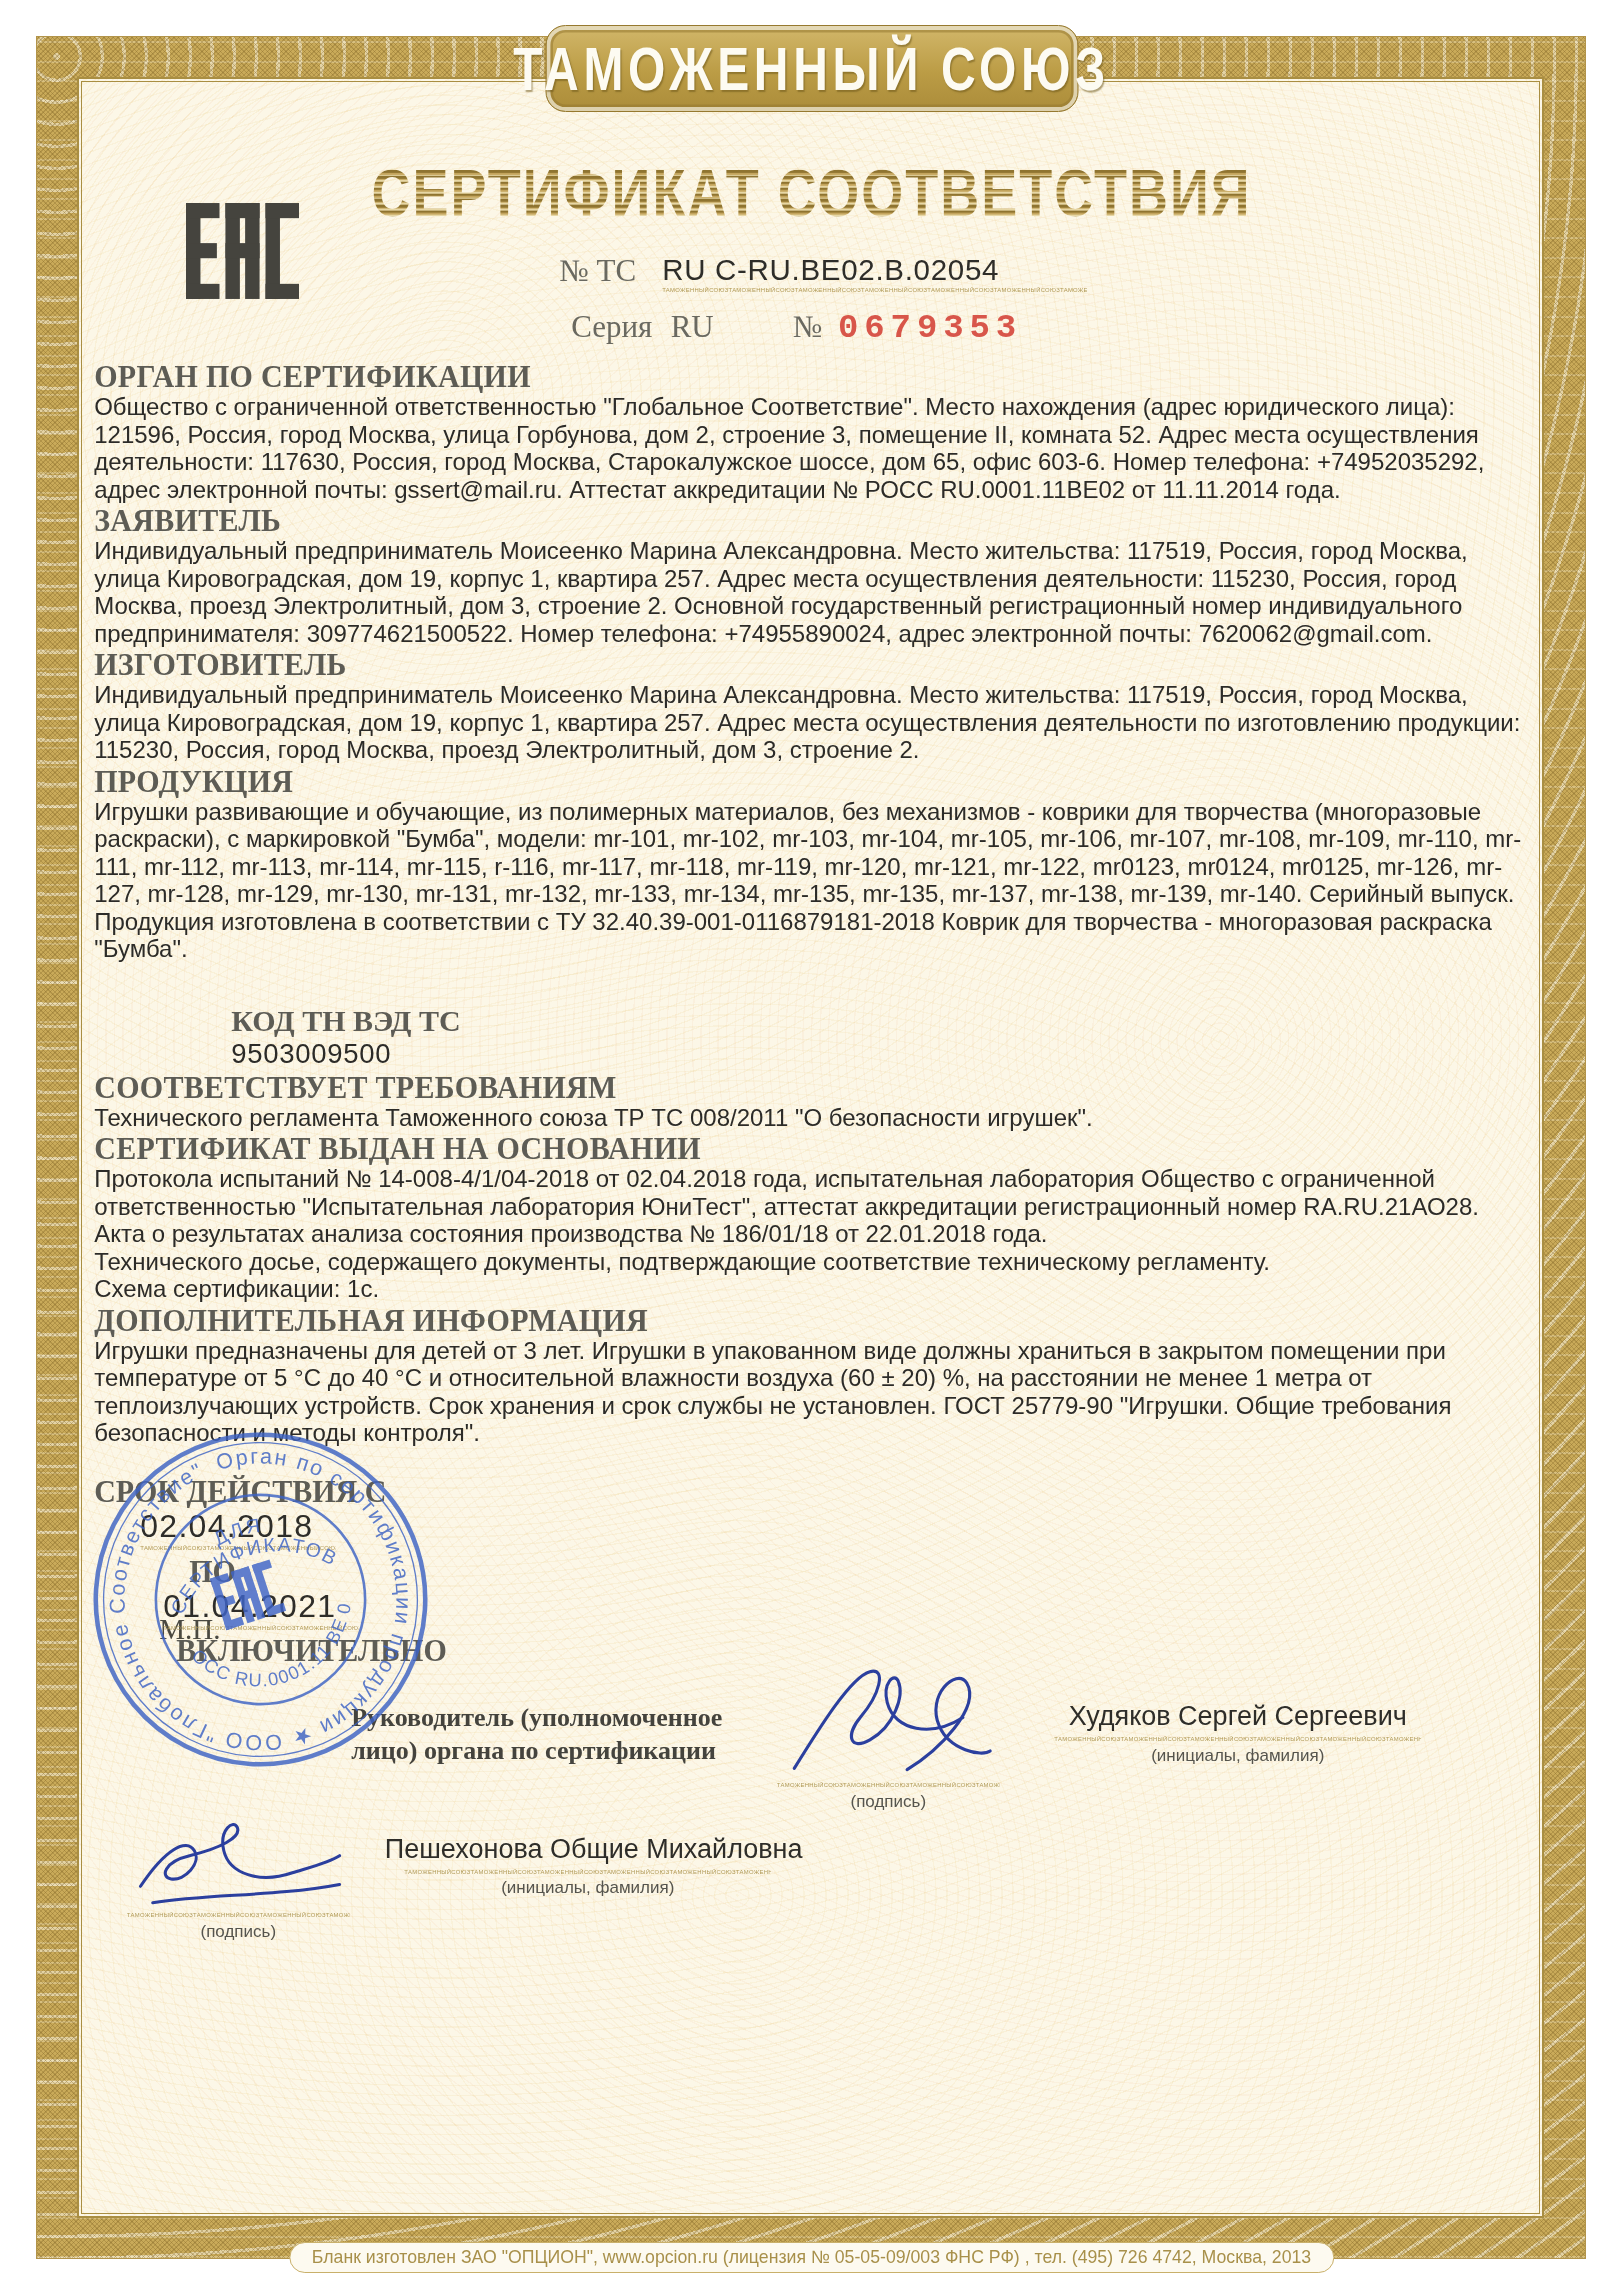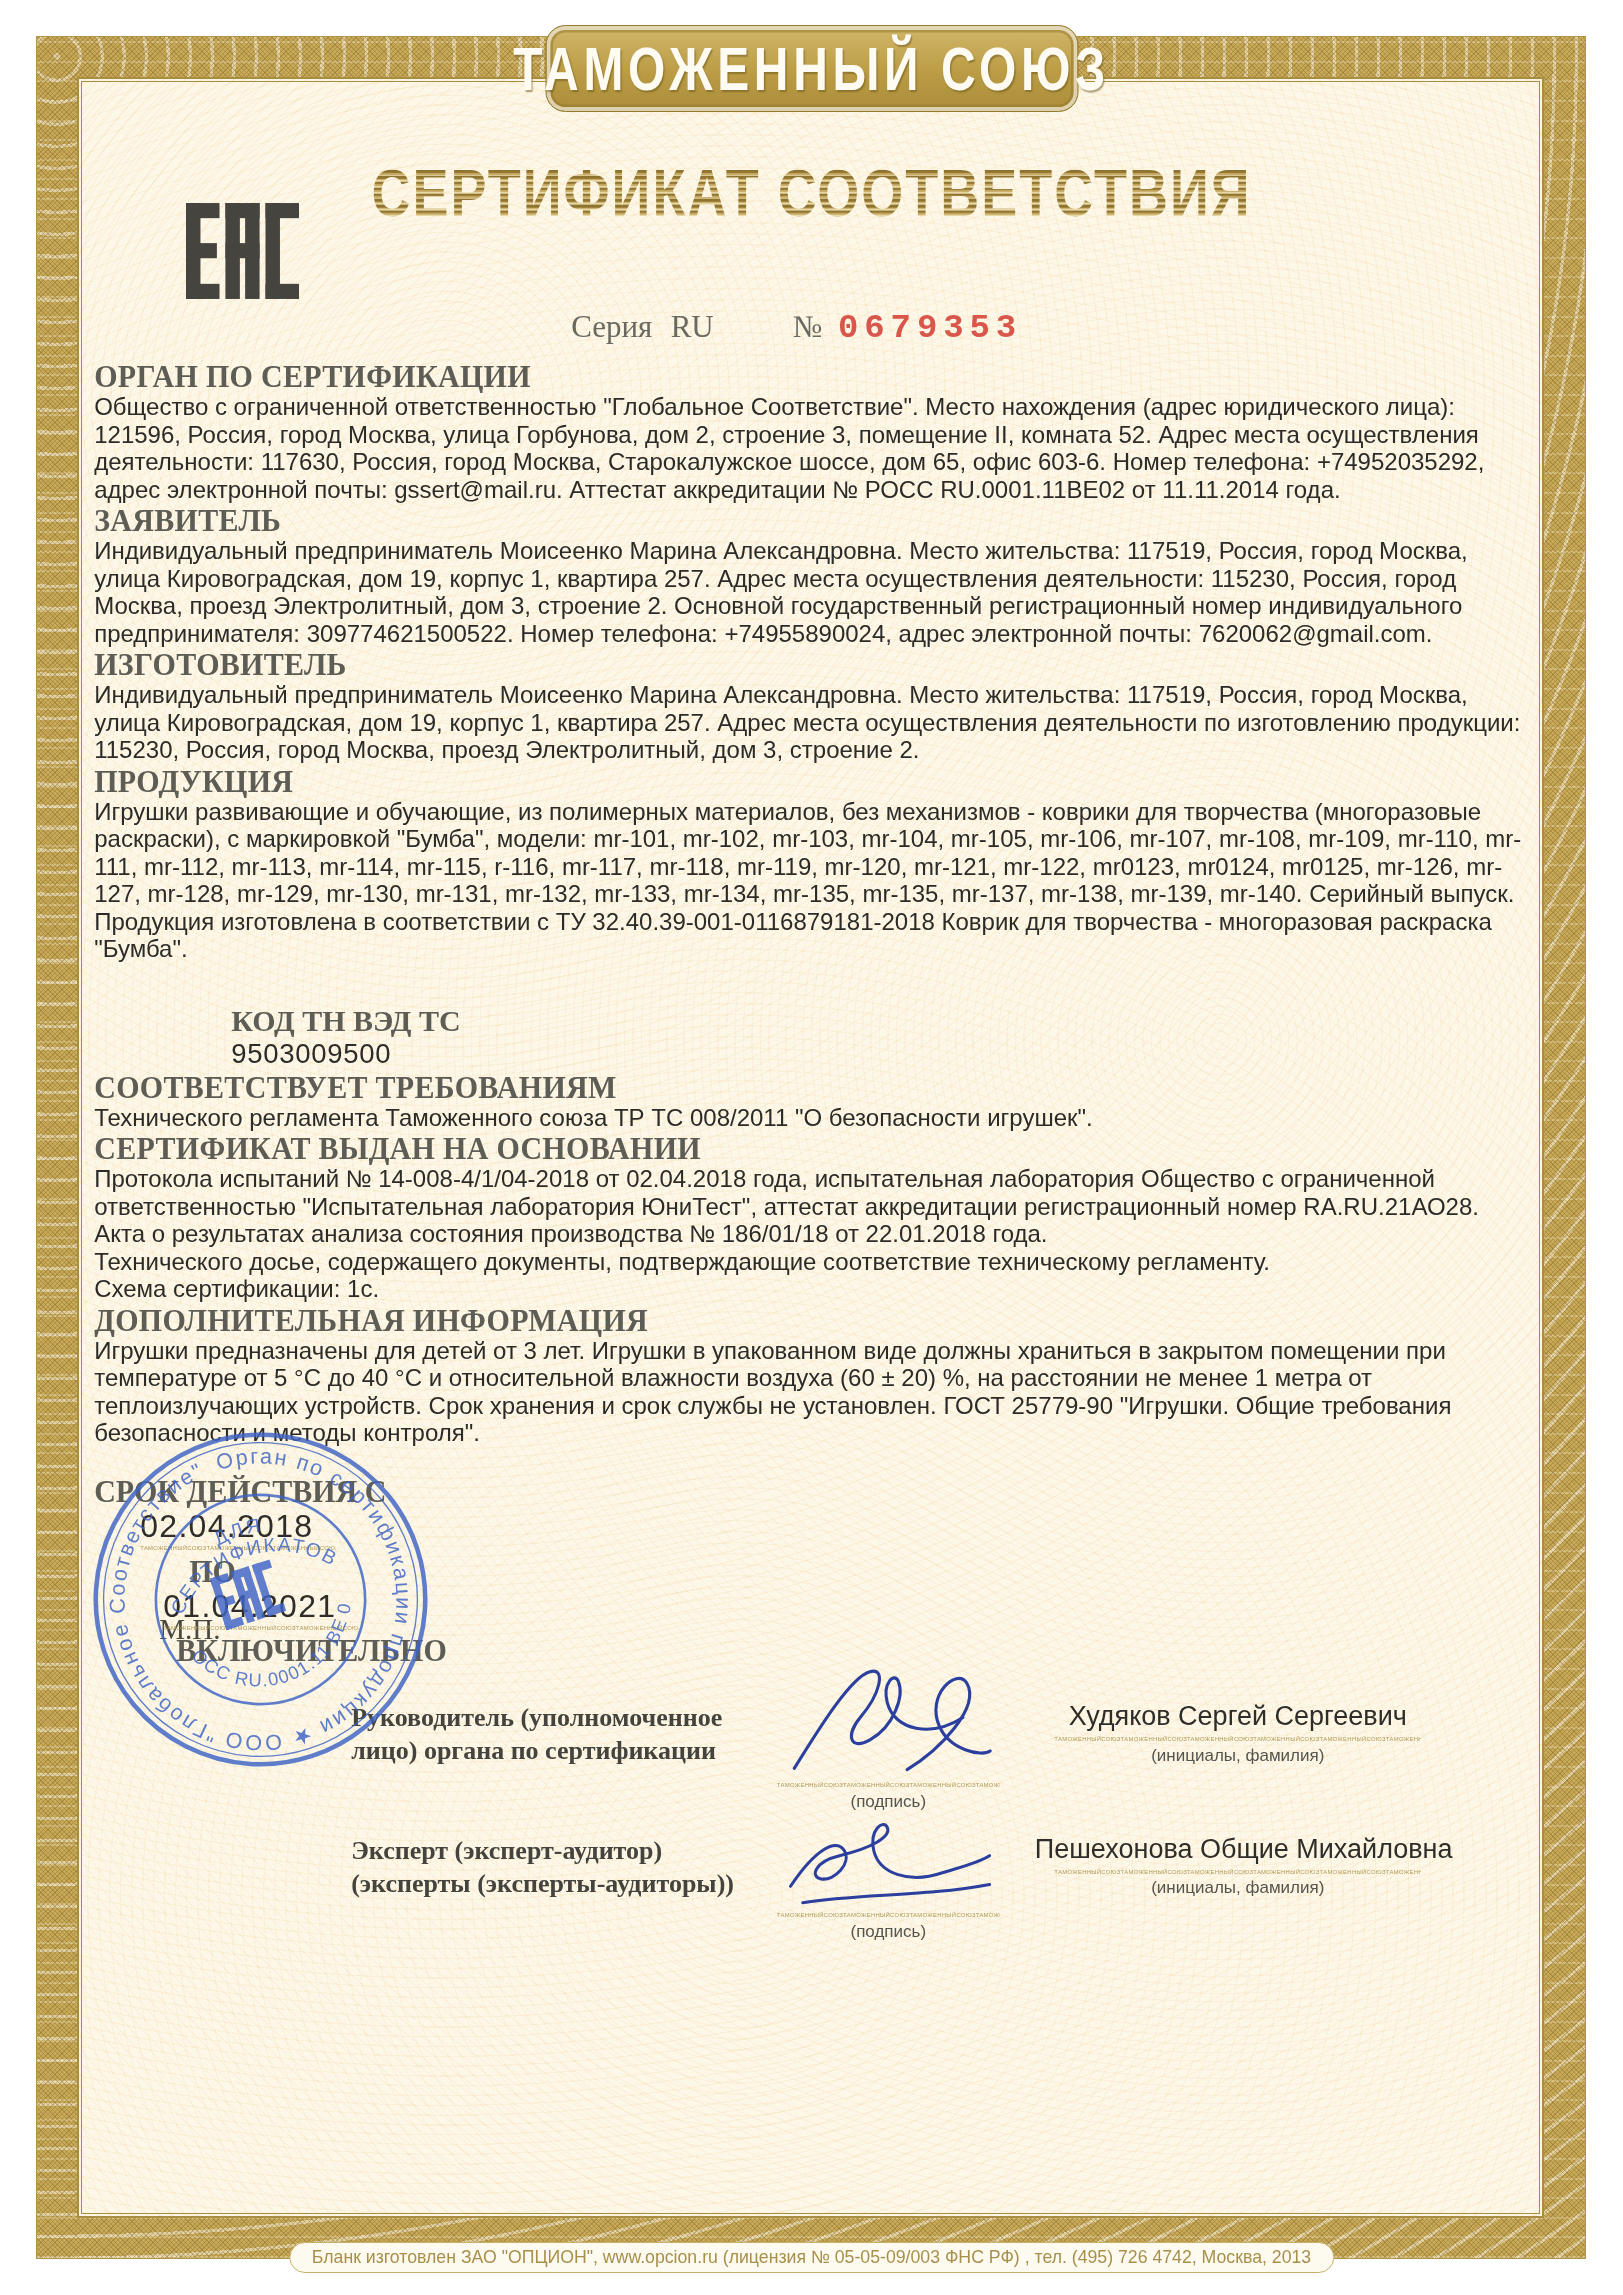--- a/index.html
+++ b/index.html
@@ -150,20 +150,27 @@
           <rect x="90" y="0" width="22" height="146"></rect>
         <rect x="60" y="0" width="52" height="23"></rect>
           <rect x="60" y="61" width="52" height="23"></rect>
         <rect x="121" y="0" width="22" height="146"></rect>
           <rect x="121" y="0" width="51" height="23"></rect>
         <rect x="121" y="123" width="51" height="23"></rect>
       </g>
     </svg>
     <div class="doc-title">СЕРТИФИКАТ СООТВЕТСТВИЯ</div>
 
+    <div class="row-tc">
+      <span class="lbl-serif">№ ТС</span>
+      <span class="tc-valwrap">
+        <span class="tc-value">RU C-RU.BE02.B.02054</span>
+        <span class="mtx" style="display:block;width:425px;">ТАМОЖЕННЫЙСОЮЗТАМОЖЕННЫЙСОЮЗТАМОЖЕННЫЙСОЮЗТАМОЖЕННЫЙСОЮЗТАМОЖЕННЫЙСОЮЗТАМОЖЕННЫЙСОЮЗТАМОЖЕННЫЙСОЮЗТАМОЖЕННЫЙСОЮЗТАМОЖЕННЫЙСОЮЗТАМОЖЕННЫЙСОЮЗ</span>
+      </span>
+    </div>
 
     <div class="row-series">
       <span class="lbl-serif">Серия</span>
       <span class="series-region">RU</span>
       <span class="series-no-label">№</span>
       <span class="series-value">0679353</span>
     </div>
   </div>
 
   <div class="sections">
@@ -269,24 +276,20 @@
             <div class="caption">(подпись)</div>
           </div>
           <div class="namecol">
             <div class="name">Худяков Сергей Сергеевич</div>
             <div class="mtx" style="width:367px;margin:3.9px auto 0;">ТАМОЖЕННЫЙСОЮЗТАМОЖЕННЫЙСОЮЗТАМОЖЕННЫЙСОЮЗТАМОЖЕННЫЙСОЮЗТАМОЖЕННЫЙСОЮЗТАМОЖЕННЫЙСОЮЗТАМОЖЕННЫЙСОЮЗТАМОЖЕННЫЙСОЮЗТАМОЖЕННЫЙСОЮЗТАМОЖЕННЫЙСОЮЗ</div>
             <div class="caption">(инициалы, фамилия)</div>
           </div>
         </div>
 
         <div class="sig-row sig-row2">
-          <div class="role">
-            <div>Эксперт (эксперт-аудитор)</div>
-            <div>(эксперты (эксперты-аудиторы))</div>
-          </div>
           <div class="sigblock sig2">
             <svg width="229" height="98" viewBox="0 0 360 160">
               <g fill="none" stroke="#2b3f9e" stroke-width="5" stroke-linecap="round">
                 <path d="M20,118 C60,58 95,38 108,60 C120,80 92,110 70,106 C52,103 58,78 100,68 C150,56 185,38 178,22 C172,8 148,26 156,60 C165,98 215,114 268,96 C300,86 330,78 345,68"></path>
                 <path d="M40,145 C130,130 240,135 345,115"></path>
               </g>
             </svg>
             <div class="mtx" style="width:223px;margin:0 auto;">ТАМОЖЕННЫЙСОЮЗТАМОЖЕННЫЙСОЮЗТАМОЖЕННЫЙСОЮЗТАМОЖЕННЫЙСОЮЗТАМОЖЕННЫЙСОЮЗТАМОЖЕННЫЙСОЮЗТАМОЖЕННЫЙСОЮЗТАМОЖЕННЫЙСОЮЗТАМОЖЕННЫЙСОЮЗТАМОЖЕННЫЙСОЮЗ</div>
             <div class="caption">(подпись)</div>
           </div>

